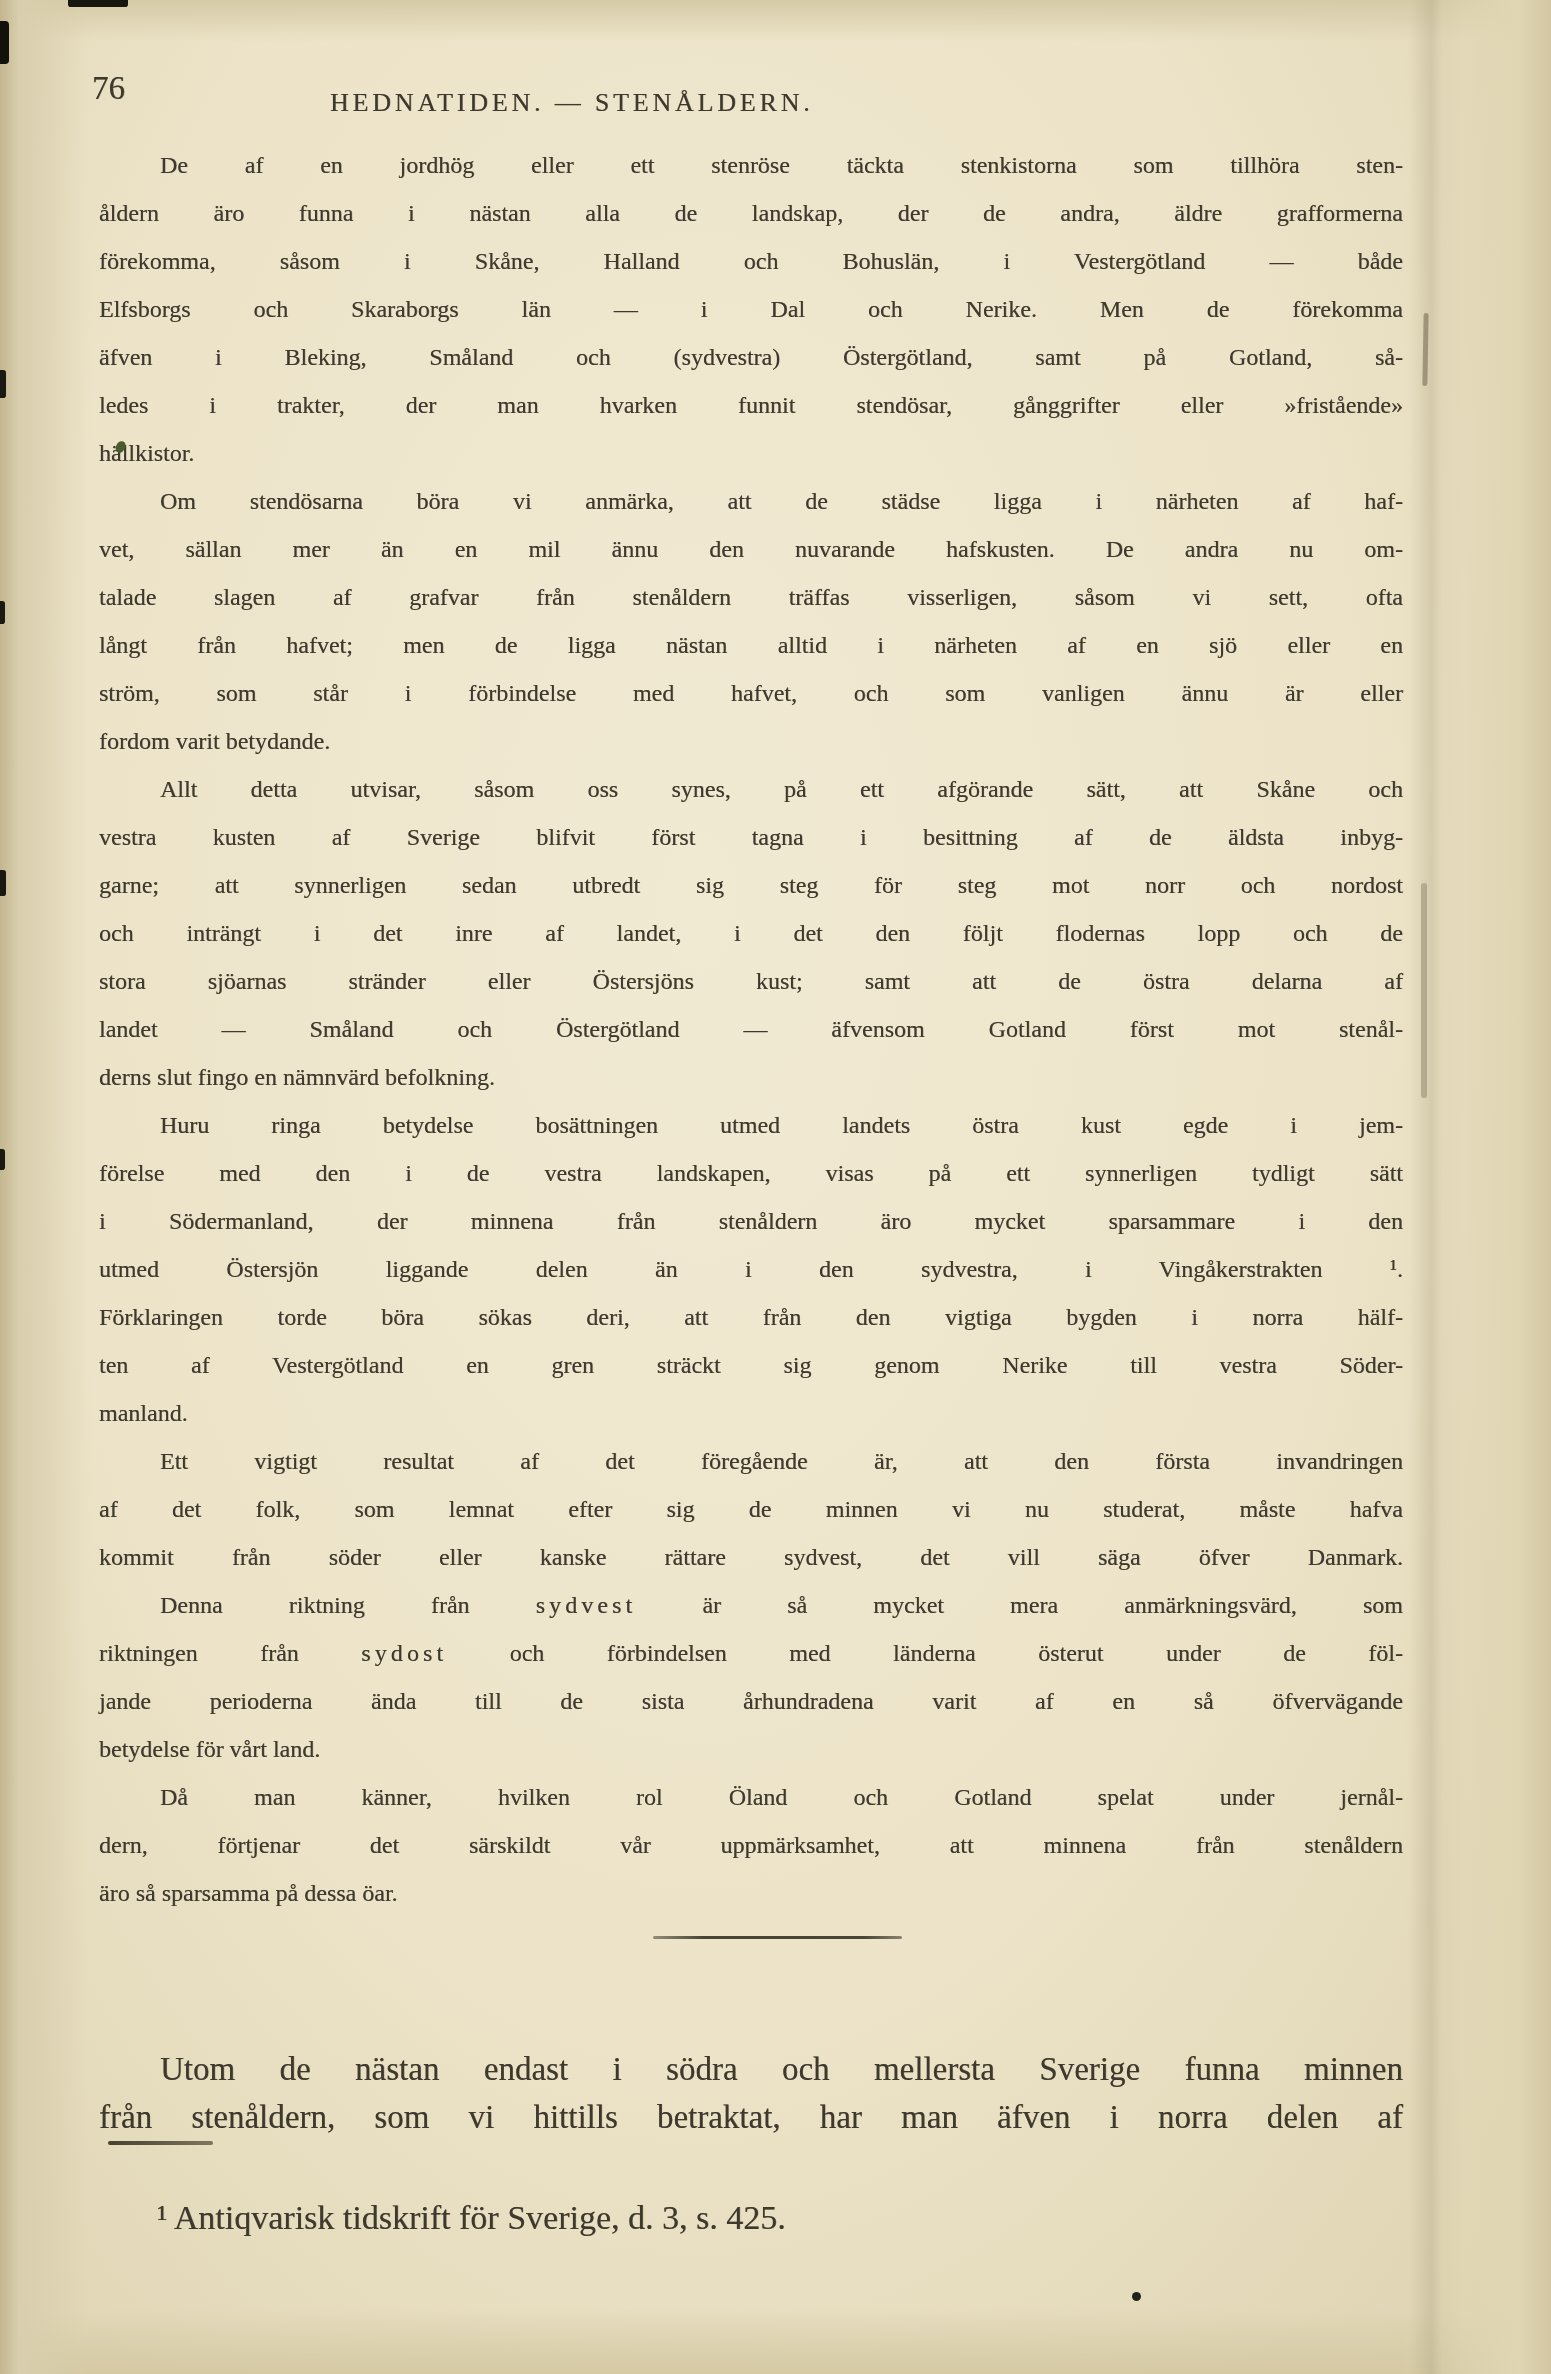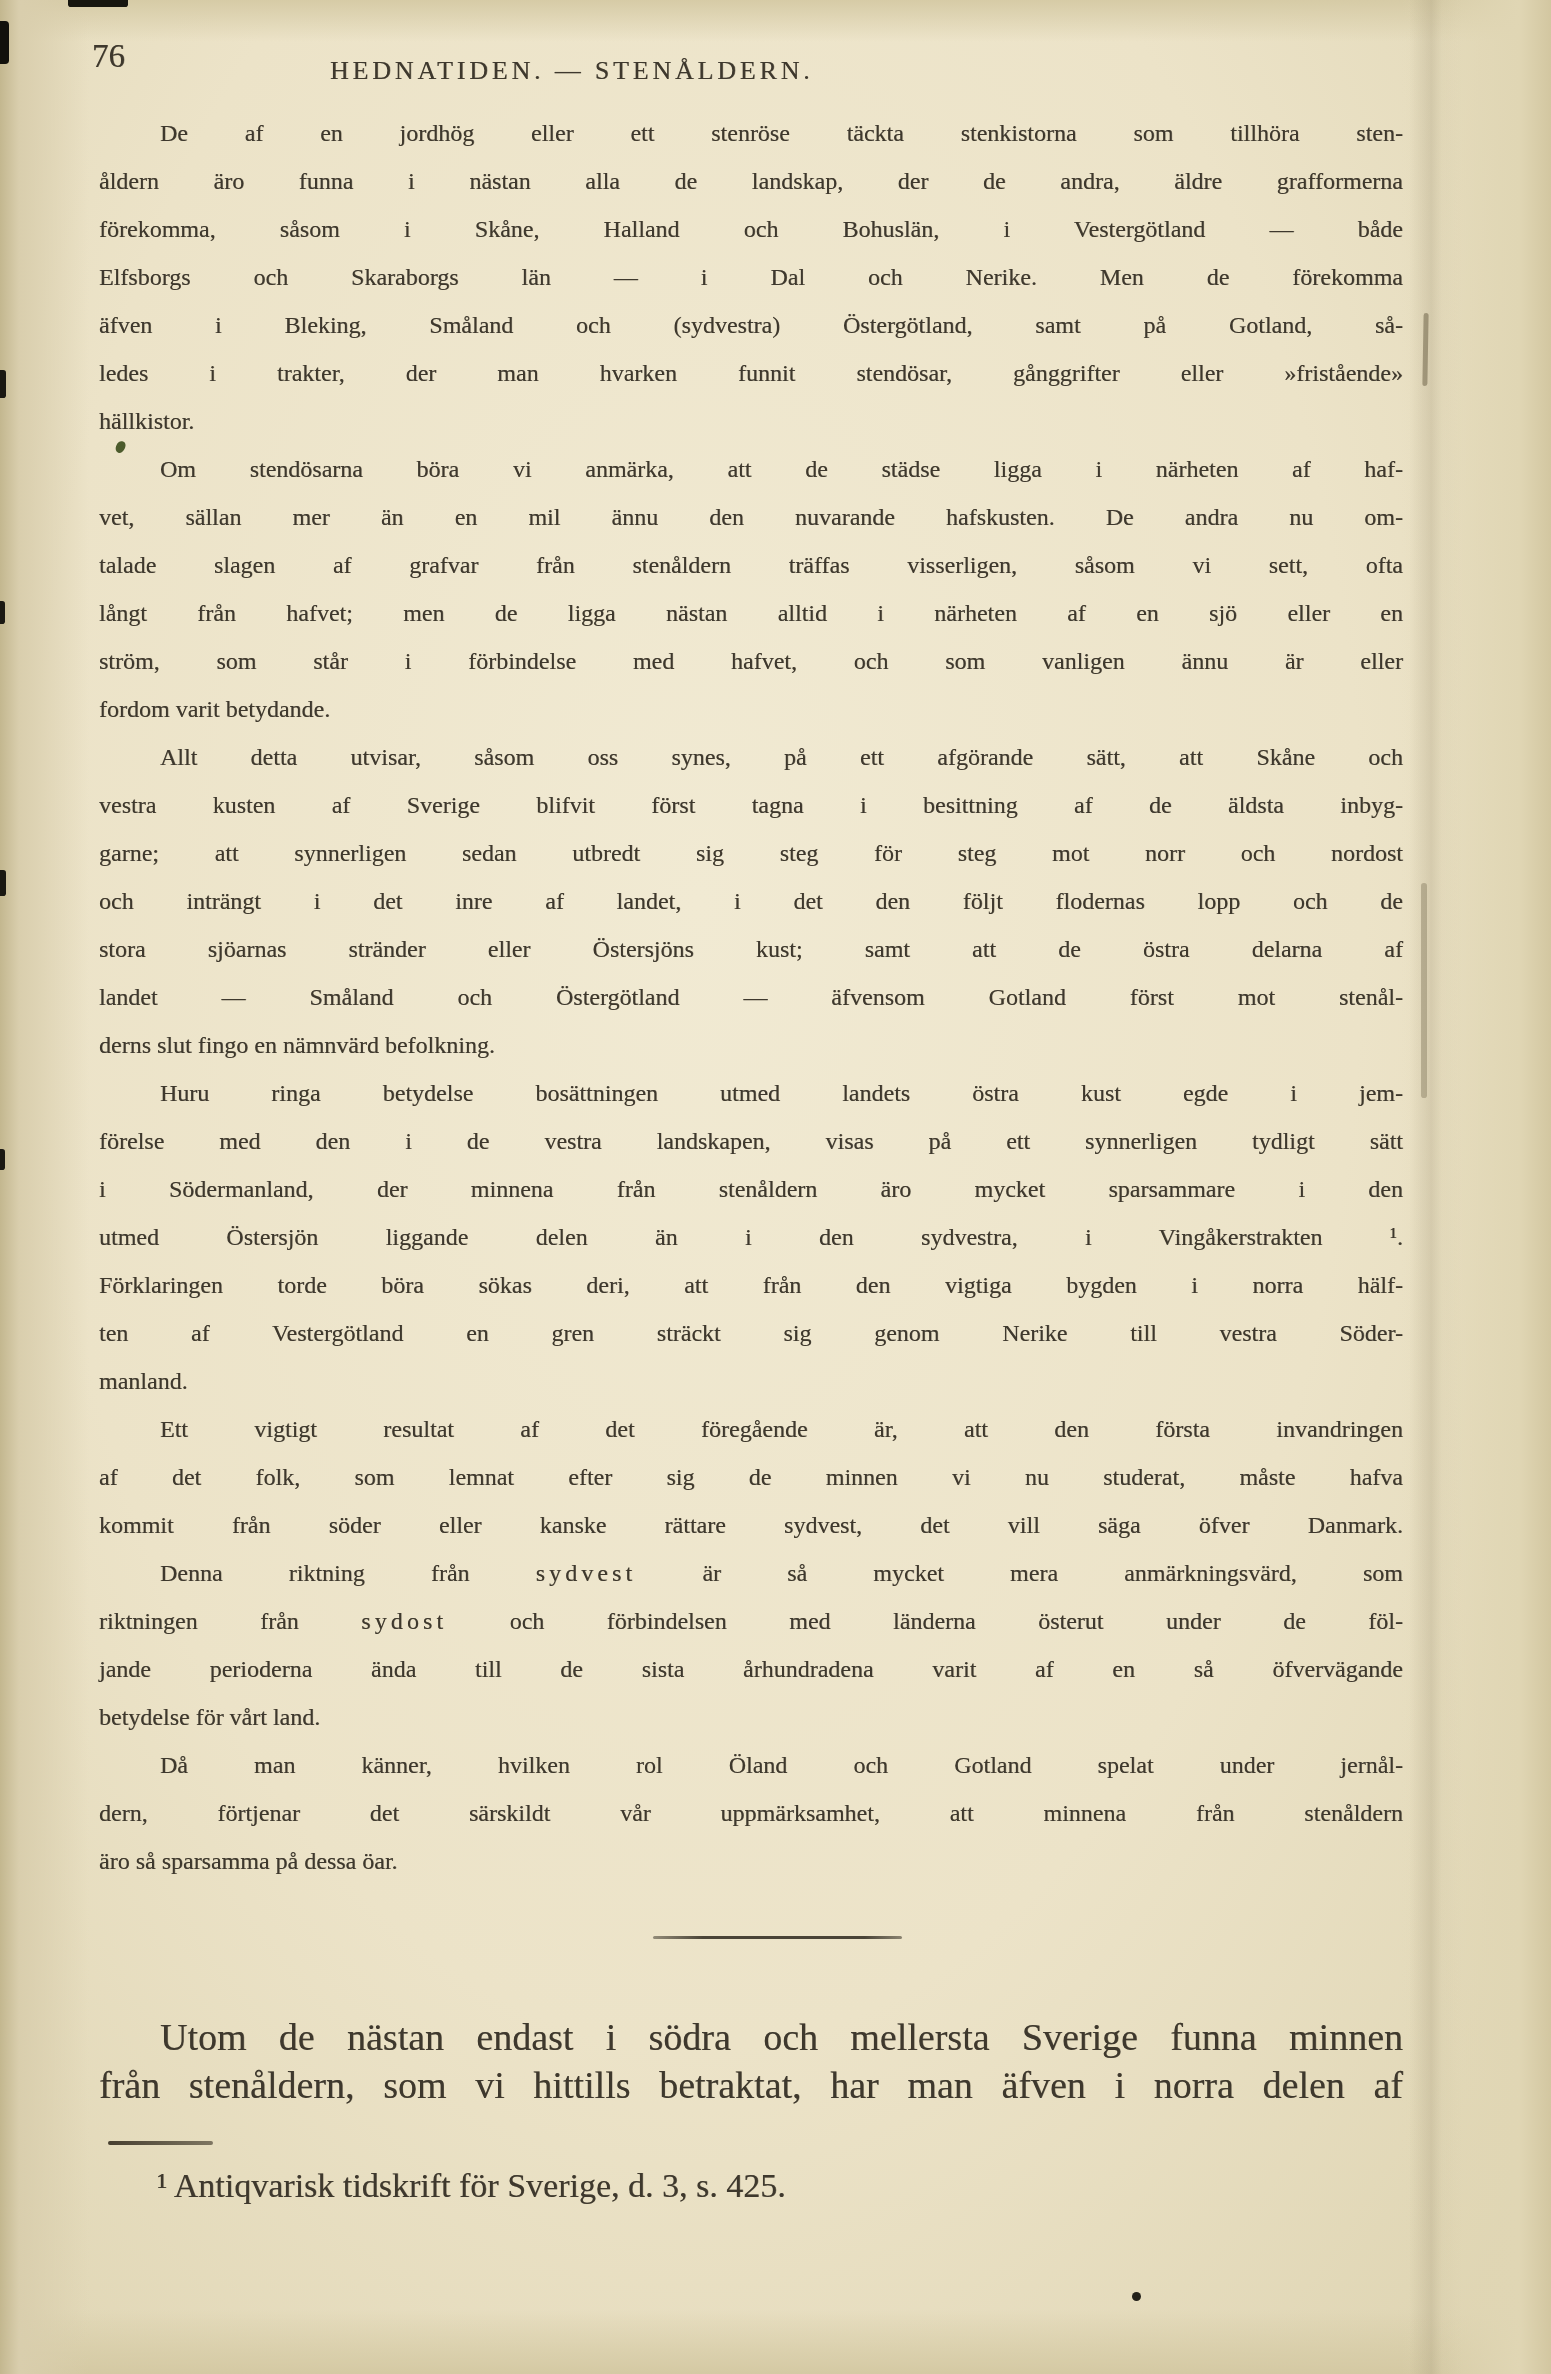--- a/index.html
+++ b/index.html
@@ -9,38 +9,38 @@
     overflow:hidden;
     font-family:"Liberation Serif","DejaVu Serif",serif;
     color:#3e382d;
     background:
       linear-gradient(90deg, #c3b78f 0px, #d9cead 19px, rgba(235,226,198,0) 89px),
       linear-gradient(270deg, #d2c6a0 0px, #e0d6b4 33px, rgba(235,226,198,0) 151px),
       linear-gradient(180deg, #d6cba6 0px, rgba(235,226,198,0) 42px),
       linear-gradient(0deg, #d4c9a3 0px, rgba(235,226,198,0) 66px),
       radial-gradient(ellipse at 45% 38%, #f1ead3 0%, #ece3c8 55%, #ddd3b0 100%);
   }
-  .ink { text-shadow: 0.4px 0.4px 0.5px rgba(52,45,34,0.5); }
+  .ink { text-shadow: 0.4px 0.4px 0.5px rgba(52,45,34,0.5); margin-top: 32px; }
 
   #page-number {
     position:absolute; left:92px; top:40px;
     font-size:33px; line-height:1;
   }
   #running-header {
     position:absolute; left:330px; top:58px;
     font-size:26px; line-height:1; letter-spacing:3.8px;
   }
 
   #body-text {
     position:absolute; left:99px; top:109px; width:1304px;
     font-size:24px;
   }
   #closing-text {
     position:absolute; left:99px; top:2013px; width:1304px;
-    font-size:38px;
+    font-size:33px;
   }
   .para { margin:0; }
   .line {
     line-height:48px;
     text-align:justify;
     text-align-last:justify;
     white-space:normal;
   }
   .para .line:first-child { text-indent:61px; }
   .line.endline { text-align-last:left; }

